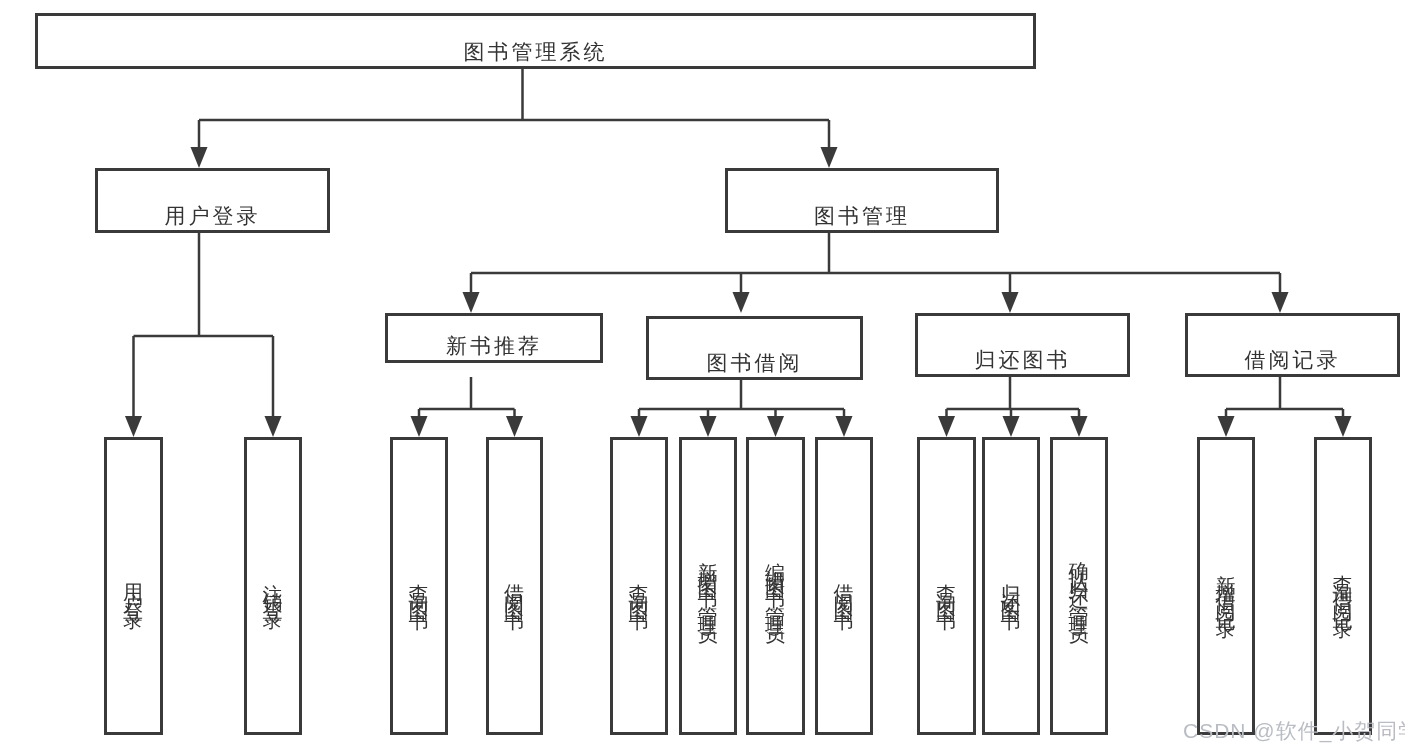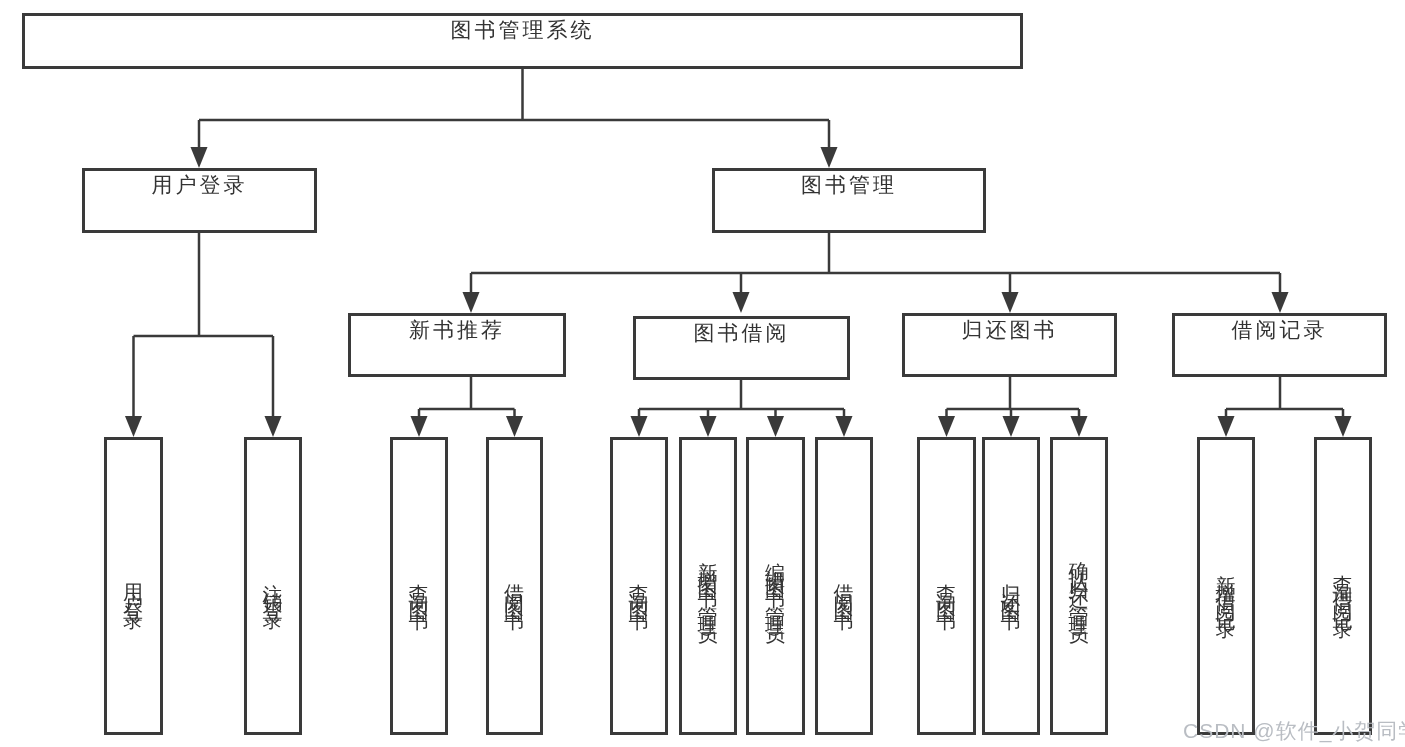--- a/index.html
+++ b/index.html
@@ -20,22 +20,23 @@
     left: 0;
     top: 0;
     pointer-events: none;
   }
   .hbox {
     position: absolute;
     box-sizing: border-box;
     border: 3px solid #3a3a3a;
     background: #ffffff;
     display: flex;
-    align-items: flex-start;
+    align-items: flex-end;
     justify-content: center;
+    margin-left: 13px;
   }
   .hbox span {
     font-size: 21px;
     letter-spacing: 3px;
     color: #333333;
     white-space: nowrap;
   }
   .vbox {
     position: absolute;
     box-sizing: border-box;
@@ -131,21 +132,21 @@
     <span>图书管理系统</span>
   </div>
 
   <div class="hbox" style="left:82px; top:168px; width:235px; height:65px;">
     <span>用户登录</span>
   </div>
   <div class="hbox" style="left:712px; top:168px; width:274px; height:65px;">
     <span>图书管理</span>
   </div>
 
-  <div class="hbox" style="left:348px; top:313px; width:218px; height:64px;">
+  <div class="hbox" style="left:372px; top:313px; width:218px; height:50px;">
     <span>新书推荐</span>
   </div>
   <div class="hbox" style="left:633px; top:316px; width:217px; height:64px;">
     <span>图书借阅</span>
   </div>
   <div class="hbox" style="left:902px; top:313px; width:215px; height:64px;">
     <span>归还图书</span>
   </div>
   <div class="hbox" style="left:1172px; top:313px; width:215px; height:64px;">
     <span>借阅记录</span>

